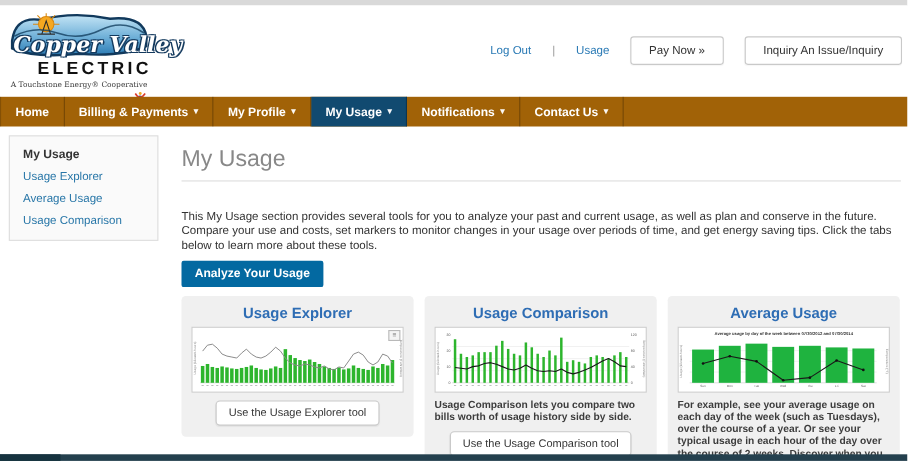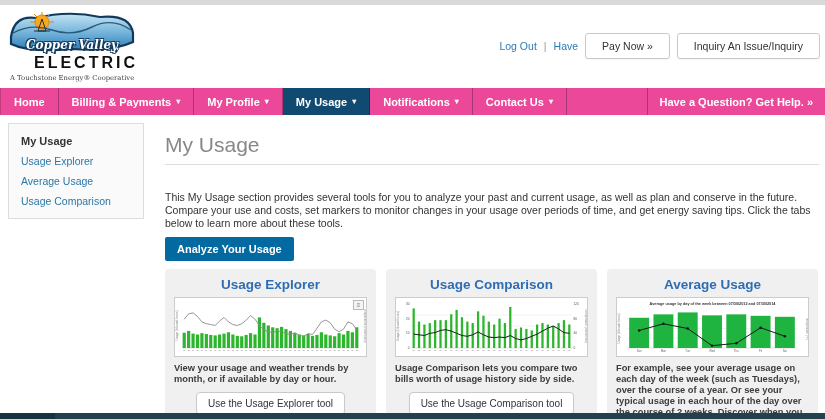--- a/index.html
+++ b/index.html
@@ -12,45 +12,45 @@
   .top-strip{position:absolute;top:0;left:0;width:100%;height:5px;background:#d9d9d9}
 
   
   .header{position:absolute;top:5px;left:0;width:100%;height:83px;background:#fff}
   .logo{position:absolute;left:8px;top:4px;width:130px;cursor:pointer}
   .logo-art{position:relative;width:128px;height:44px}
   .logo-art svg{display:block;width:100%;height:100%}
   .logo-script{
     position:absolute;left:4px;bottom:1px;width:120px;text-align:center;
     font-family:"DejaVu Serif",serif;font-style:italic;font-weight:bold;
-    font-size:12px;color:#fff;letter-spacing:0;
+    font-size:20px;color:#fff;letter-spacing:0;
     text-shadow:-1px -1px 0 #143a5e,1px -1px 0 #143a5e,-1px 1px 0 #143a5e,1.5px 1.5px 0 #143a5e;
     white-space:nowrap;
   }
   .logo-electric{
     font-size:16px;font-weight:bold;color:#101010;letter-spacing:3px;
     text-align:right;margin:1px 0 0 2px;line-height:17px;
   }
   .logo-tagline{
     font-family:"DejaVu Serif",serif;font-size:6.8px;color:#3a3a3a;
-    margin:2px 4px 0 2px;display:flex;align-items:center;gap:2px;white-space:nowrap;
-  }
-  .header-right{position:absolute;right:5px;top:28px;display:flex;align-items:center;gap:7px}
+    margin:2px 4px 0 2px;display:flex;align-items:flex-end;gap:2px;white-space:nowrap;flex-direction:column;
+  }
+  .header-right{position:absolute;right:5px;top:28px;display:flex;align-items:center;gap:19px}
   .hdr-link{color:#2a7ab5;font-size:10.5px;text-decoration:none;cursor:pointer}
   .hdr-sep{color:#9a9a9a;font-size:10.5px}
   .hdr-btn{
     background:#fff;border:1px solid #c9c9c9;border-radius:3px;
     font-family:"Liberation Sans",sans-serif;font-size:10.5px;color:#333;
     padding:6px 16px;cursor:pointer;box-shadow:0 1px 1px rgba(0,0,0,0.04);
   }
 
   
   .nav{
     position:absolute;top:88px;left:0;width:100%;height:27px;
-    background:#ec4899;display:flex;align-items:stretch;
+    background:#a16207;display:flex;align-items:stretch;
   }
   .nav-item{
     display:flex;align-items:center;padding:0 13px;color:#fff;
     font-size:11px;font-weight:bold;cursor:pointer;
     border-right:1px solid rgba(0,0,0,0.28);white-space:nowrap;
   }
   .nav-item:first-child{border-left:1px solid rgba(0,0,0,0.18)}
   .nav-item.active{background:#114a70}
   .caret{font-size:8px;margin-left:5px;opacity:.95}
   .nav-help{
@@ -140,21 +140,21 @@
         <path d="M2 2 Q6 9 11 2" stroke="#d93a2b" fill="none" stroke-width="1.4"></path>
         <circle cx="6.5" cy="2" r="1.3" fill="#f2a71e"></circle>
         <path d="M1 9.3 H12" stroke="#3f9a3f" stroke-width="1.2"></path>
       </svg>
     </div>
   </div>
 
   <div class="header-right">
     <a class="hdr-link">Log Out</a>
     <span class="hdr-sep">|</span>
-    <a class="hdr-link">Have</a>
+    <a class="hdr-link">Usage</a>
     <button class="hdr-btn">Pay Now »</button>
     <button class="hdr-btn">Inquiry An Issue/Inquiry</button>
   </div>
 </div>
 
 <div class="nav">
   <div class="nav-item">
     <span>Home</span>
   </div>
   <div class="nav-item">
@@ -170,21 +170,20 @@
       <span class="caret">▾</span>
   </div>
   <div class="nav-item">
     <span>Notifications</span>
       <span class="caret">▾</span>
   </div>
   <div class="nav-item">
     <span>Contact Us</span>
       <span class="caret">▾</span>
   </div>
-  <div class="nav-help">Have a Question? Get Help. »</div>
 </div>
 
 <div class="sidebar">
   <div class="sb-title">My Usage</div>
   <a class="sb-link">Usage Explorer</a>
   <a class="sb-link">Average Usage</a>
   <a class="sb-link">Usage Comparison</a>
 </div>
 
 <div class="content">
@@ -278,21 +277,20 @@
             <rect x="154.23749999999998" y="52" width="2" height="0.8" fill="#b5b5b5"></rect>
             <rect x="158.6625" y="52" width="2" height="0.8" fill="#b5b5b5"></rect>
             <rect x="163.0875" y="52" width="2" height="0.8" fill="#b5b5b5"></rect>
             <rect x="167.5125" y="52" width="2" height="0.8" fill="#b5b5b5"></rect>
             <rect x="171.9375" y="52" width="2" height="0.8" fill="#b5b5b5"></rect>
             <rect x="176.36249999999998" y="52" width="2" height="0.8" fill="#b5b5b5"></rect>
             <rect x="180.7875" y="52" width="2" height="0.8" fill="#b5b5b5"></rect>
             <polyline points="9.2,21.2 13.6,15.8 18.1,14.9 22.5,18.5 26.9,23.9 31.3,25.7 35.8,26.6 40.2,27.5 44.6,23.0 49.0,19.4 53.5,23.9 57.9,26.6 62.3,27.5 66.7,25.7 71.2,22.1 75.6,17.6 80.0,21.2 84.4,27.5 88.9,32.0 93.3,33.8 97.7,34.7 102.1,32.9 106.6,33.8 111.0,35.6 115.4,36.5 119.8,34.7 124.3,37.4 128.7,38.3 133.1,35.6 137.5,36.5 142.0,30.2 146.4,23.9 150.8,22.1 155.2,24.8 159.7,31.1 164.1,33.8 168.5,31.1 172.9,23.9 177.4,25.7 181.8,32.0" fill="none" stroke="#8a8a8a" stroke-width="0.9" stroke-linejoin="round"></polyline>
           </svg>
         </div>
-      <p>View your usage and weather trends by month, or if available by day or hour.</p>
       <button class="card-btn">Use the Usage Explorer tool</button>
     </div>
 
     <div class="card">
       <div class="card-title">Usage Comparison</div>
       <div class="chart-box">
           <svg viewBox="0 0 191 58" style="width: 100%; height: 100%; display: block; position: absolute; left: 0px; top: 0px;">
             <line x1="15" x2="176" y1="17" y2="17" stroke="#e9e9e9" stroke-width="0.6"></line>
             <line x1="15" x2="176" y1="28" y2="28" stroke="#e9e9e9" stroke-width="0.6"></line>
             <line x1="15" x2="176" y1="39" y2="39" stroke="#e9e9e9" stroke-width="0.6"></line>

